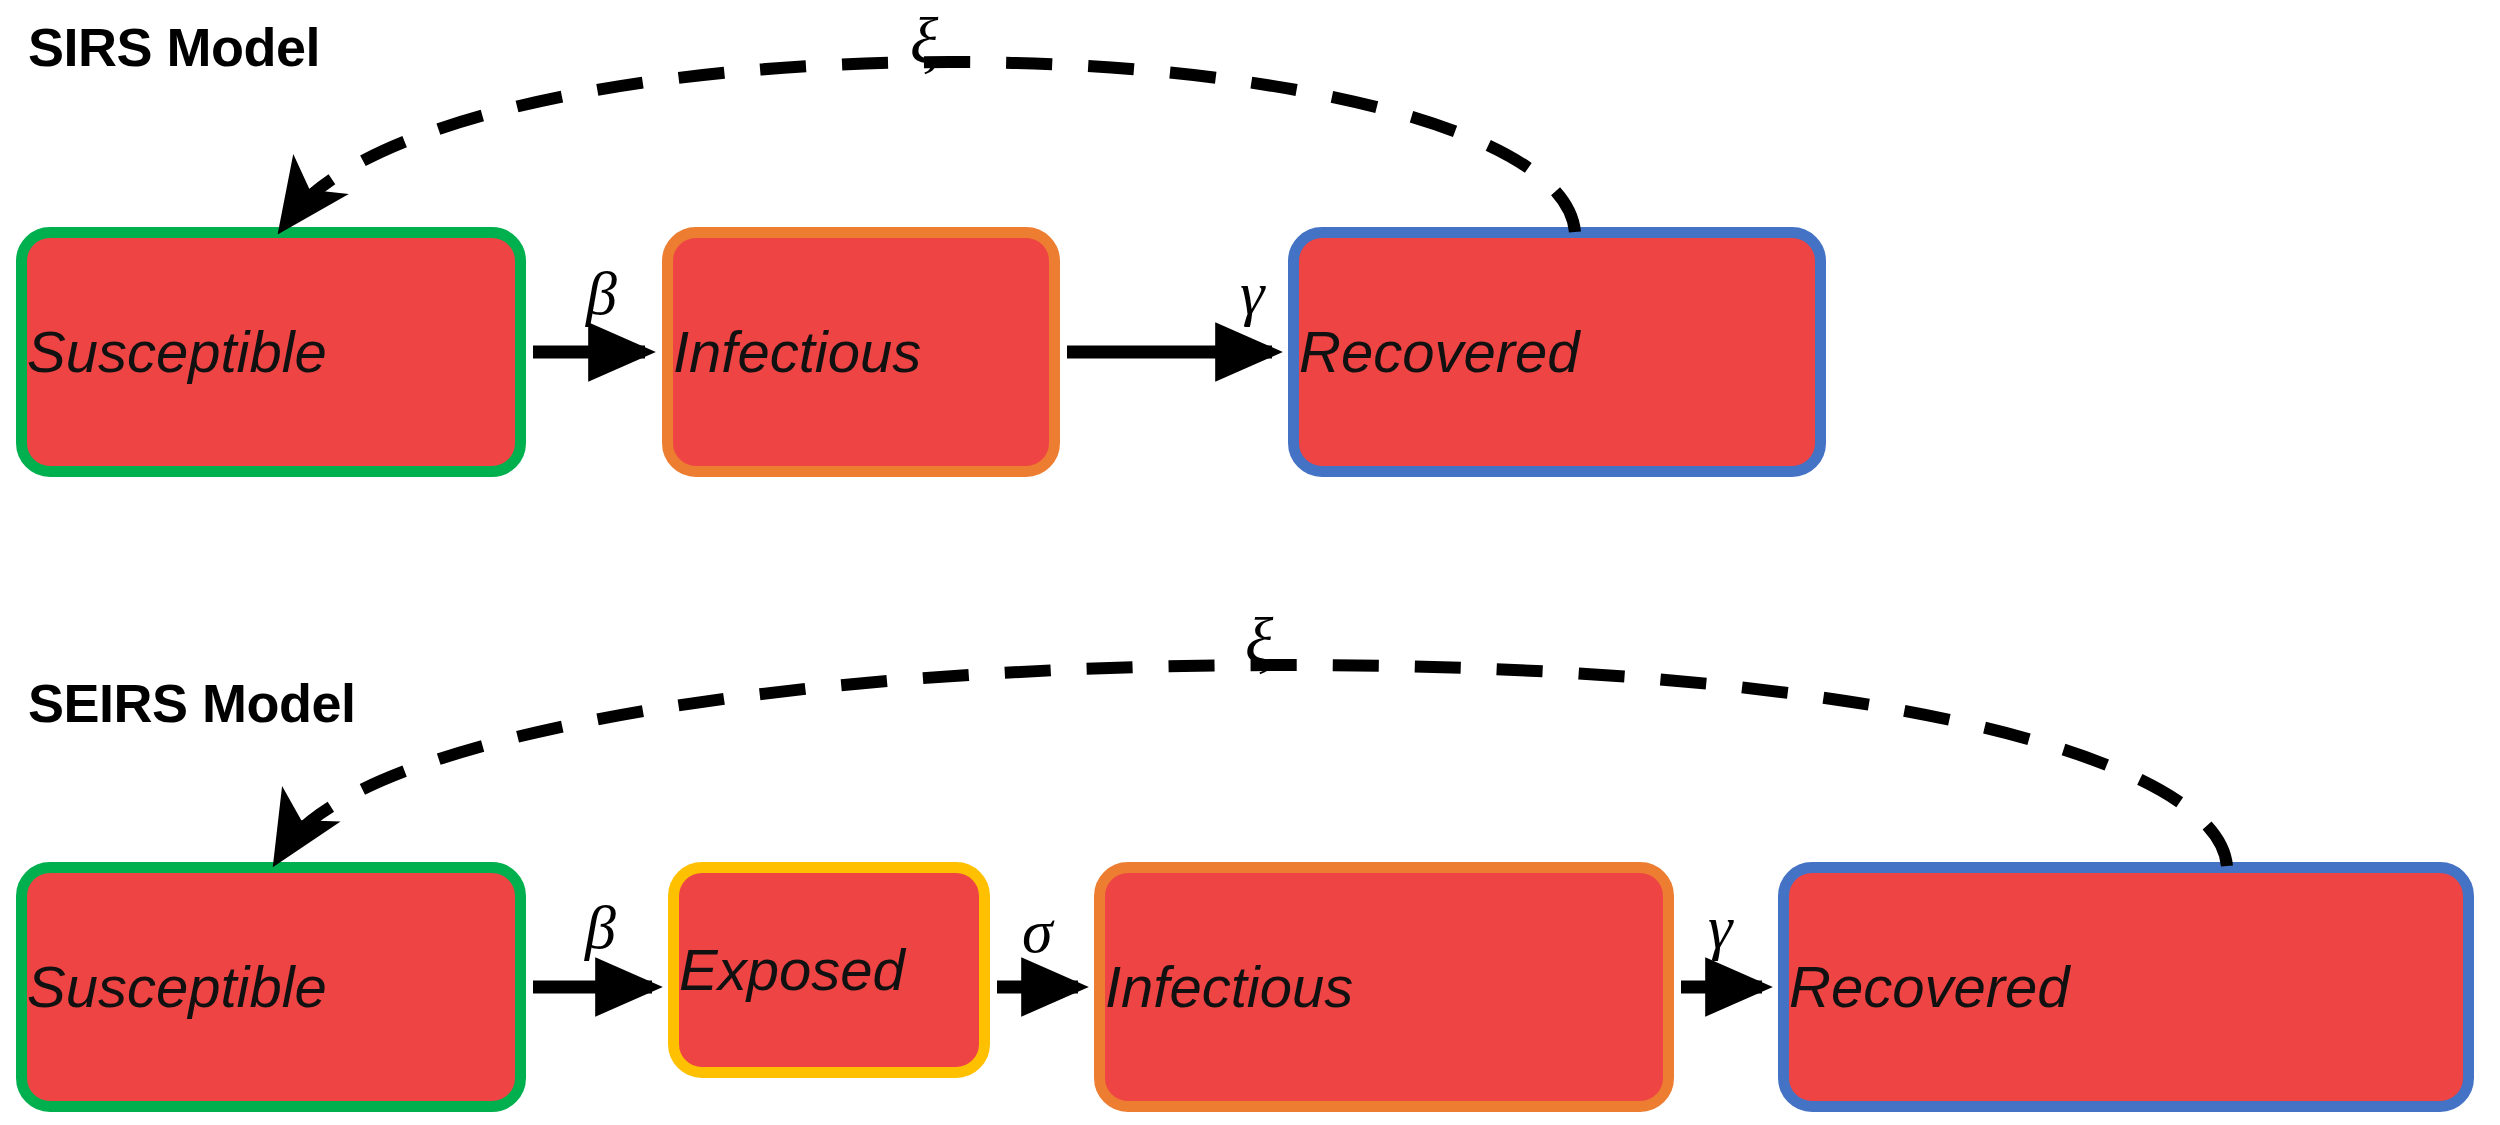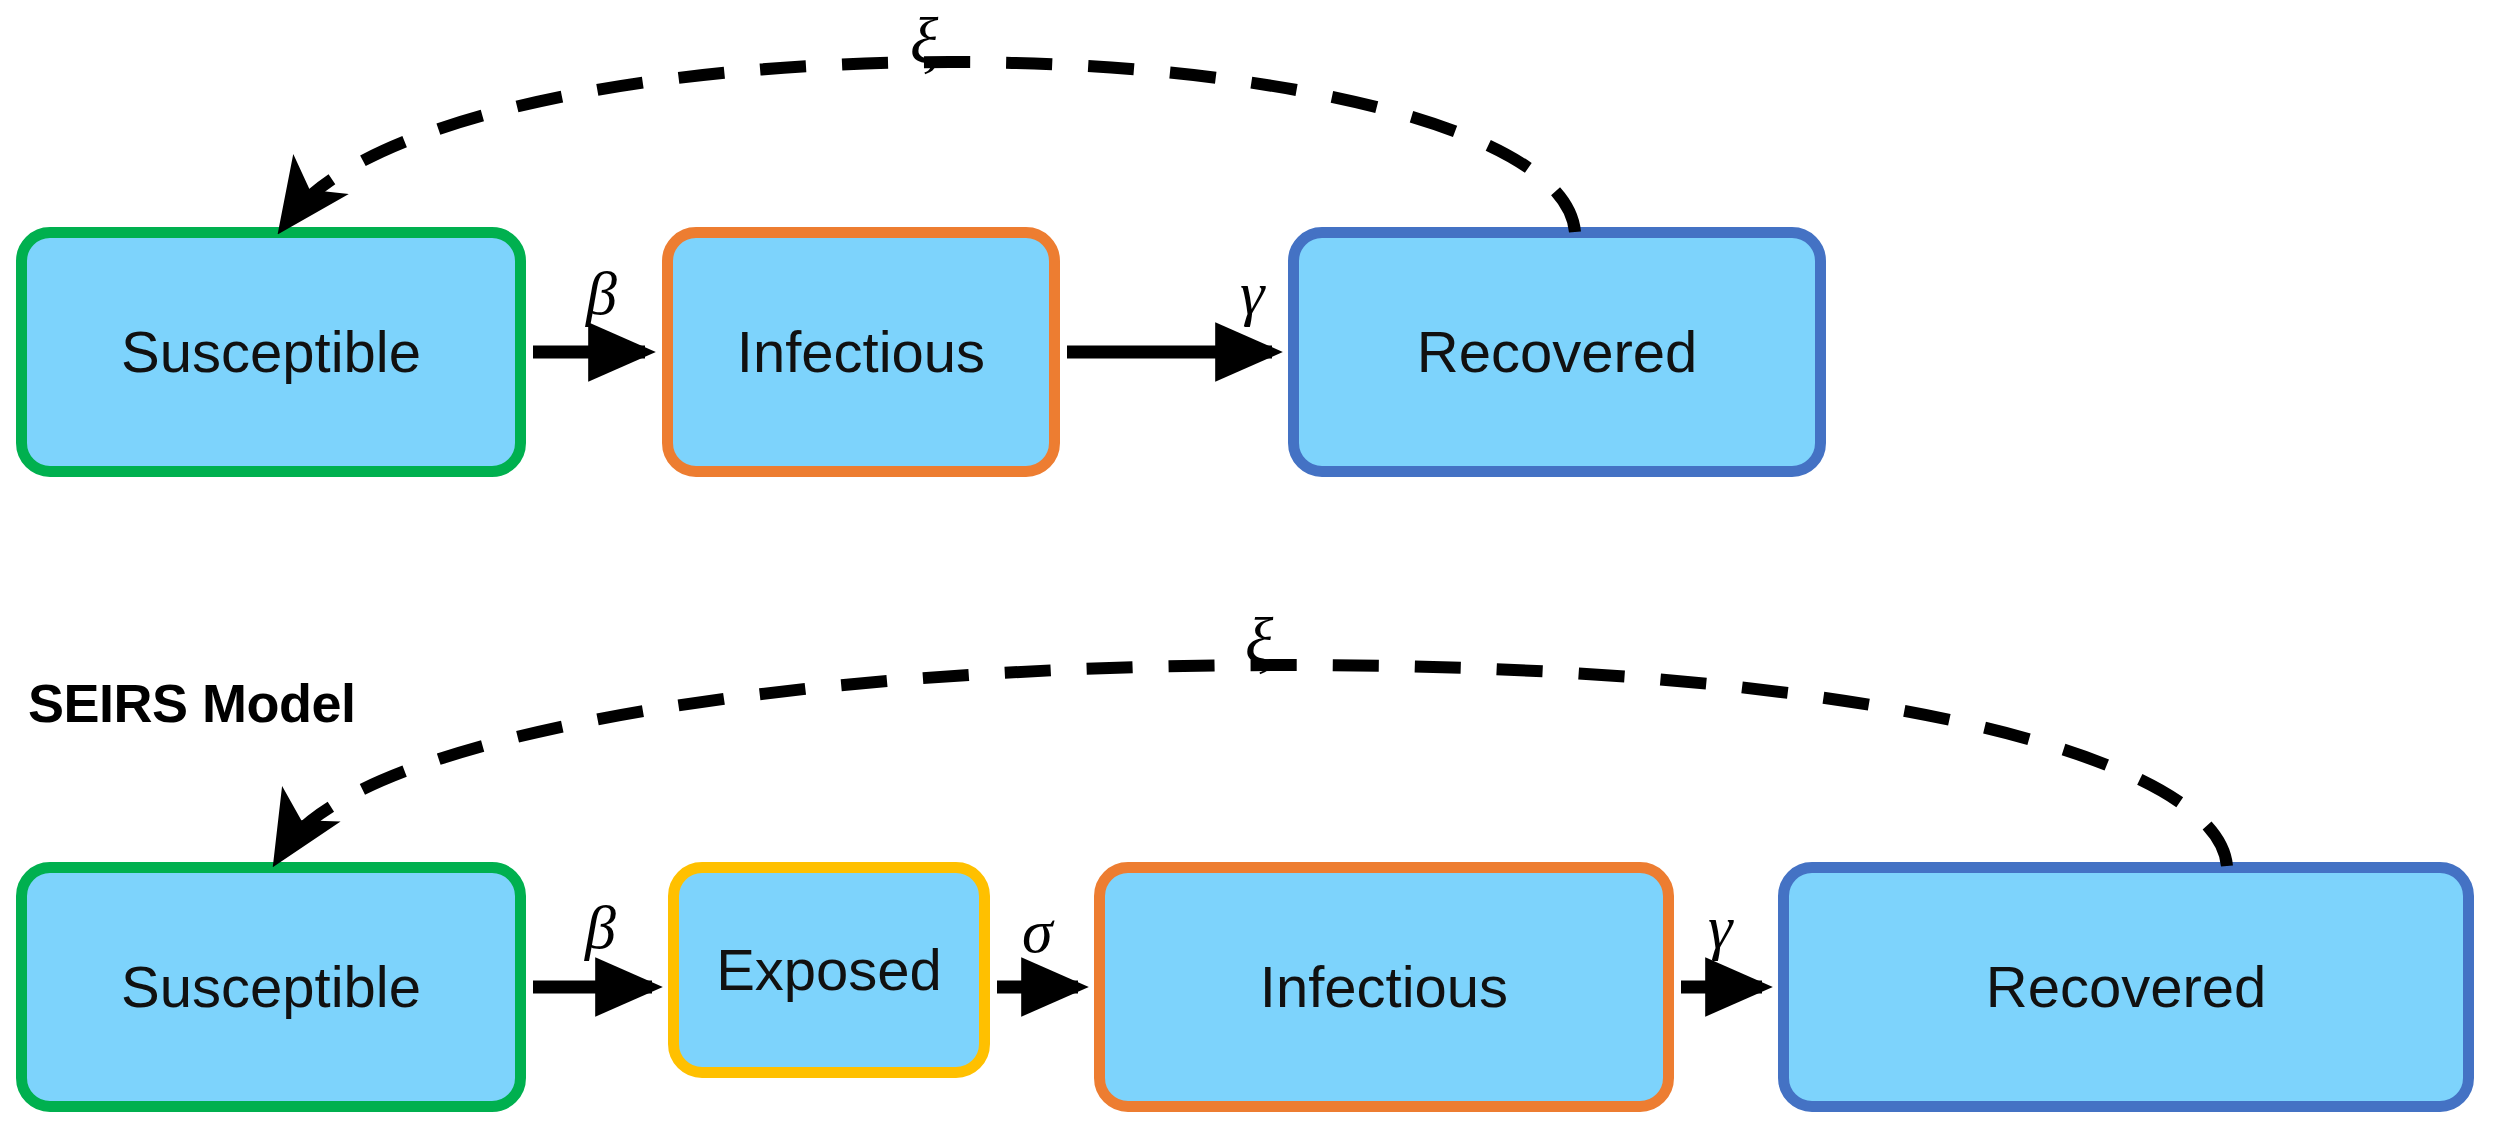--- a/index.html
+++ b/index.html
@@ -22,26 +22,27 @@
     color: #000000;
     white-space: nowrap;
     letter-spacing: -0.5px;
   }
   #title-sirs  { left: 28px;  top: 16px;  font-size: 54px; }
   #title-seirs { left: 28px;  top: 672px; font-size: 54px; }
 
   .node {
     position: absolute;
     box-sizing: border-box;
-    background: #7dd3fc;
+    background: #ef4444;
     border-style: solid;
     border-radius: 34px;
     display: flex;
     align-items: center;
-    justify-content: center;
+    justify-content: flex-start;
+    font-style: italic;
   }
   .node-label {
     font-family: "Liberation Sans", sans-serif;
     font-size: 58px;
     color: #111111;
     white-space: nowrap;
     line-height: 1;
   }
 
   .greek {
@@ -63,20 +64,21 @@
     height: 1125px;
     pointer-events: none;
     overflow: visible;
   }
 </style>
 </head>
 <body>
 
 <div id="root">
 
+  <div class="section-title" id="title-sirs">SIRS Model</div>
 
   <div class="node" id="node-sirs-s" style="left:16px; top:227px; width:510px; height:250px; border-width:11px; border-color:#00B04F;">
     <span class="node-label">Susceptible</span>
   </div>
 
   <div class="node" id="node-sirs-i" style="left:662px; top:227px; width:398px; height:250px; border-width:11px; border-color:#ED7D31;">
     <span class="node-label">Infectious</span>
   </div>
 
   <div class="node" id="node-sirs-r" style="left:1288px; top:227px; width:538px; height:250px; border-width:11px; border-color:#4472C4;">

